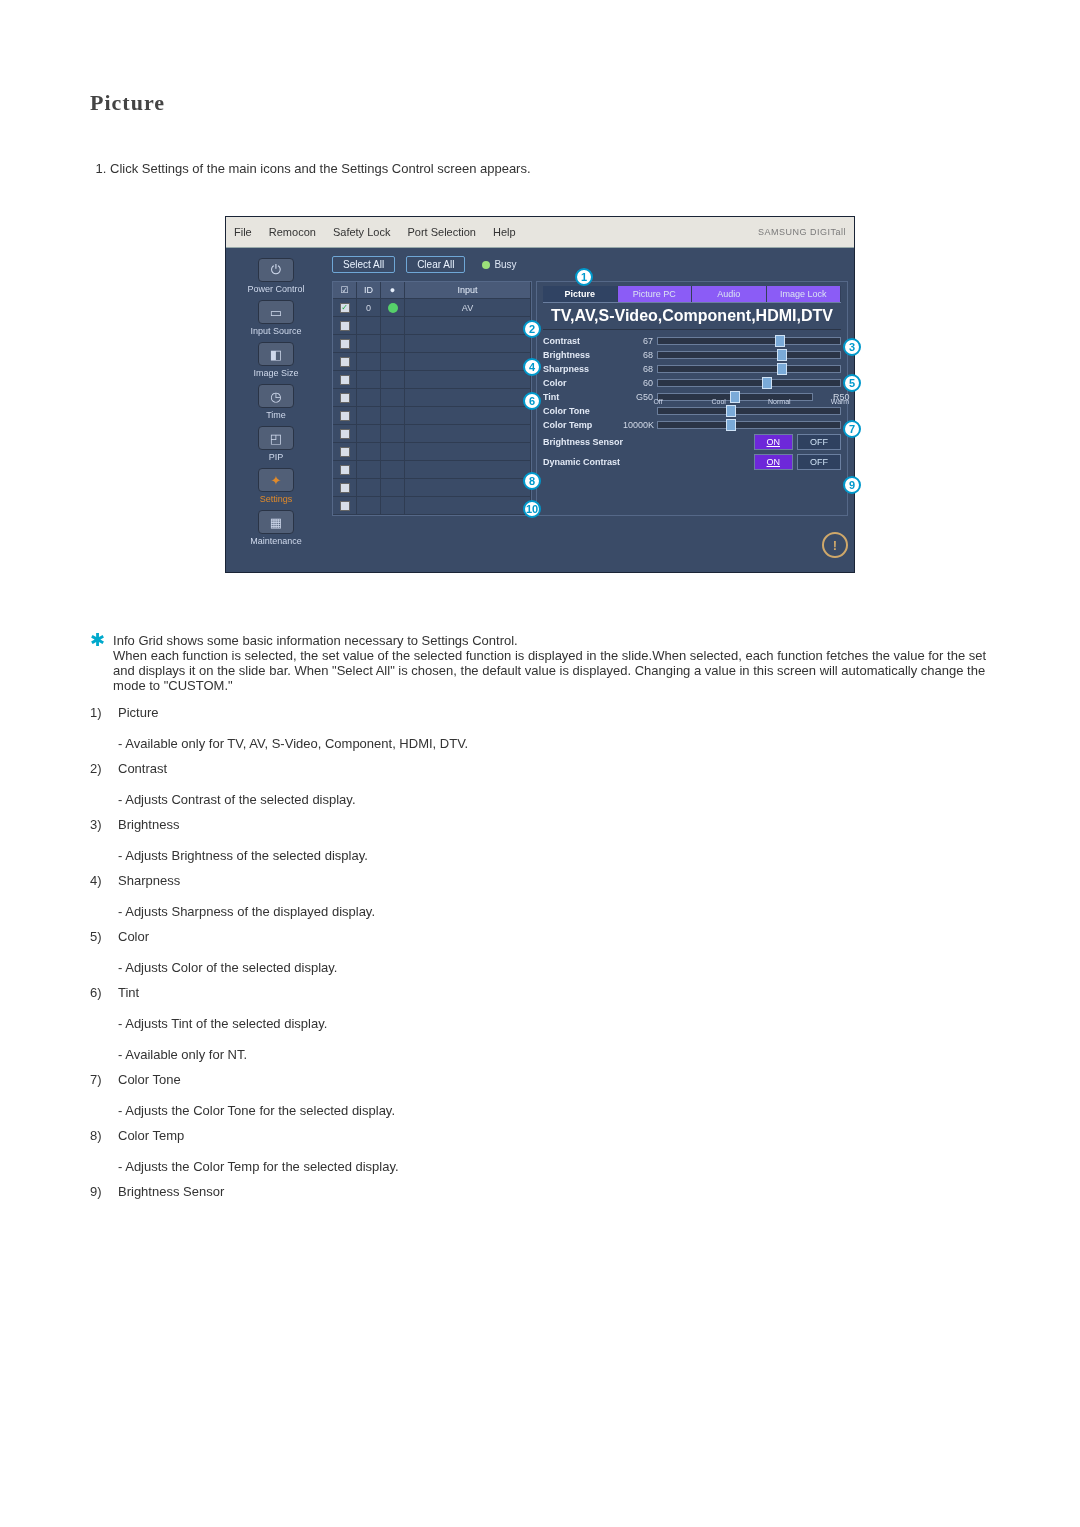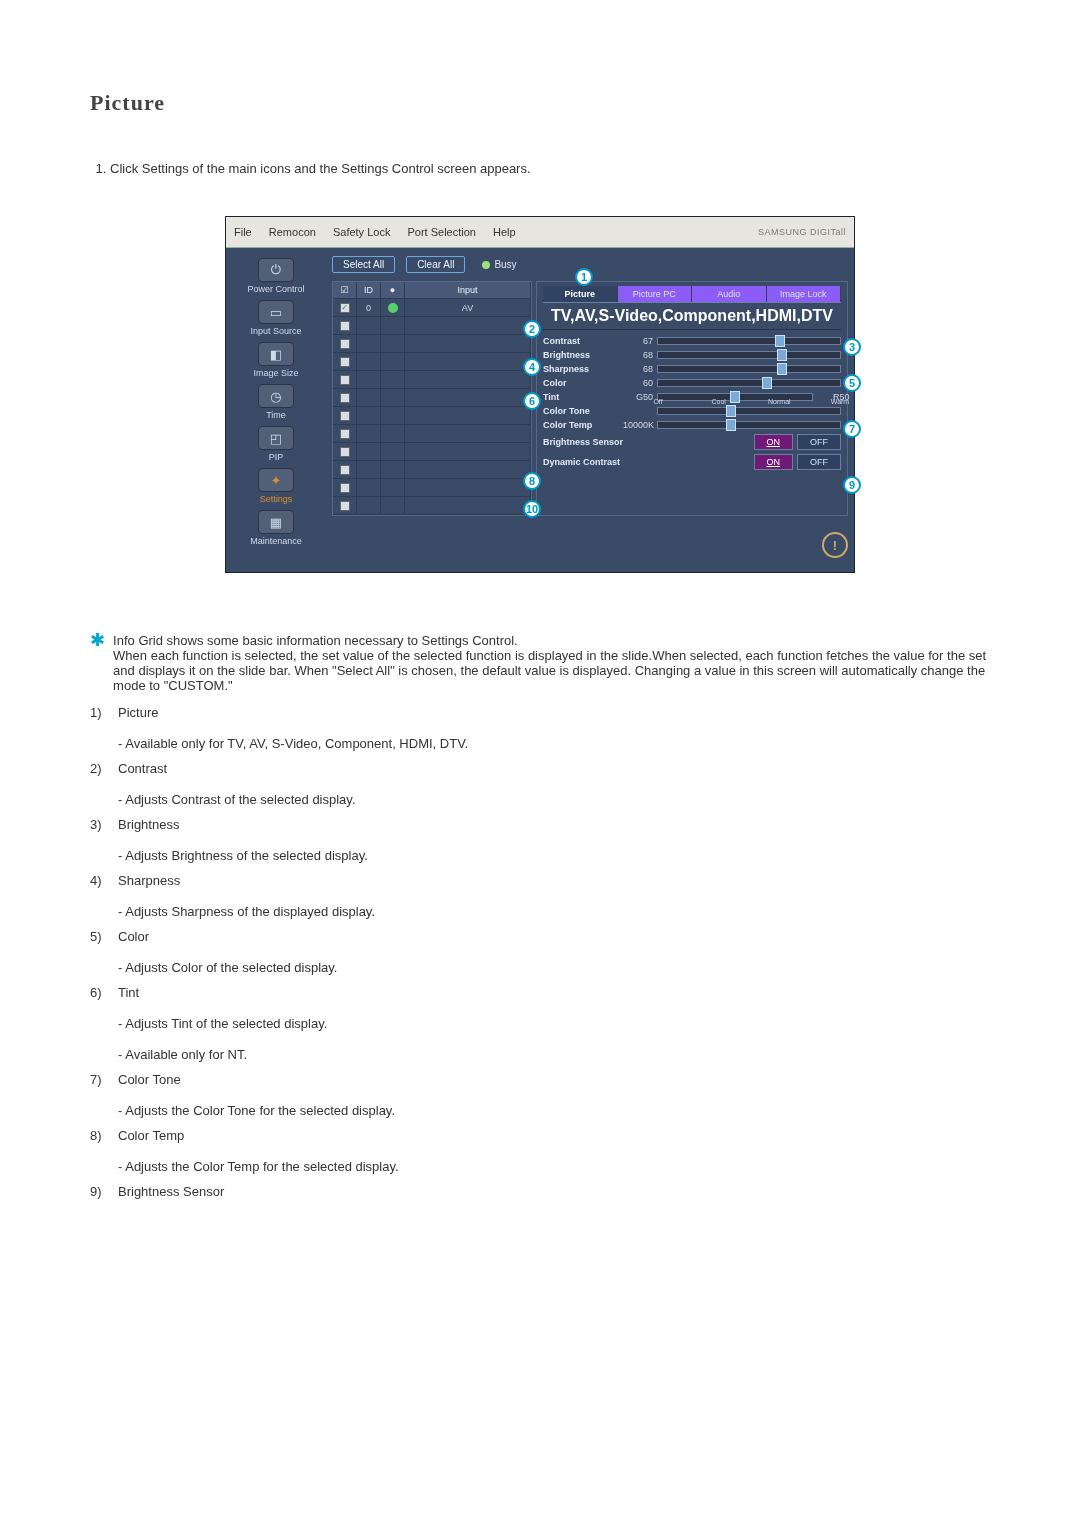--- a/index.html
+++ b/index.html
@@ -193,21 +193,21 @@
   .row .bar.notch .nlabel {
     position: absolute; top: -10px; font-size: 7px; color: #cfd9ec; transform: translateX(-50%);
   }
   .toggle-row .tog {
     flex: 1; display: flex; gap: 4px; justify-content: flex-end;
   }
   .tgbtn {
     font-size: 9px; padding: 2px 12px; border: 1px solid #6b7fa0;
     background: #2f4160; color: #cfe2f5;
   }
-  .tgbtn.on { background: #701a75; color: #fff; text-decoration: underline; }
+  .tgbtn.on { background: #6d28d9; color: #fff; text-decoration: underline; }
   .callout {
     position: absolute;
     width: 18px; height: 18px;
     border: 2px solid #0099cc;
     border-radius: 50%;
     background: #fff;
     color: #0099cc;
     font-weight: bold;
     font-size: 11px;
     display: flex; align-items: center; justify-content: center;

